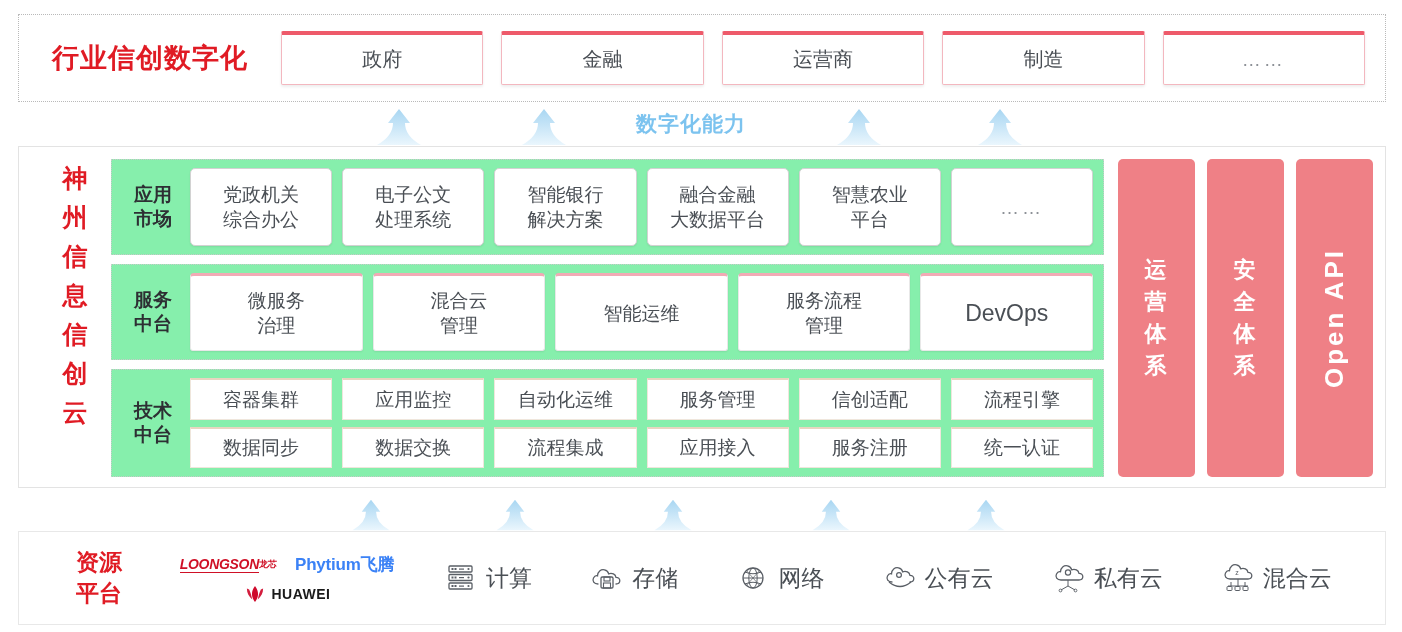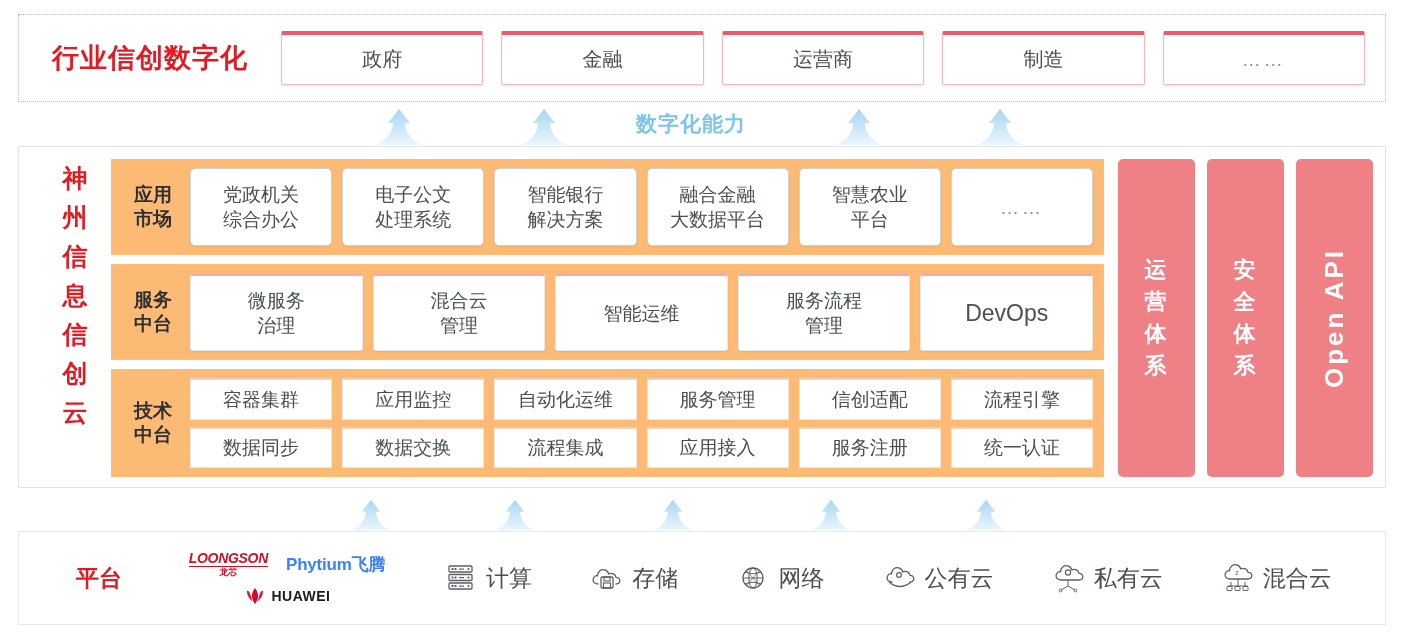--- a/index.html
+++ b/index.html
@@ -97,21 +97,21 @@
   }
   .rows-wrap {
     position: absolute;
     left: 0; top: 0;
     width: 993px; height: 318px;
     display: flex;
     flex-direction: column;
     gap: 9px;
   }
   .layer-row {
-    background: #fdba74;
+    background: #86efac;
     border: 1px dotted #c9c9c9;
     display: flex;
     align-items: center;
     padding: 8px 10px;
   }
   .layer-row.app { height: 96px; }
   .layer-row.svc { height: 96px; }
   .layer-row.tech { height: 108px; }
 
   .layer-label {
@@ -219,21 +219,21 @@
   }
   .vendor-logos {
     width: 256px;
     flex: none;
     display: flex;
     flex-direction: column;
     align-items: center;
     gap: 9px;
   }
   .vendor-row { display: flex; align-items: center; gap: 18px; }
-  .logo-loongson { display: flex; flex-direction: column; align-items: center; }
+  .logo-loongson { display: flex; flex-direction: row; align-items: center; }
   .logo-loongson .ls-en {
     font-size: 14px; font-weight: bold; font-style: italic;
     color: #cf1026; letter-spacing: -0.3px;
     border-bottom: 1.5px solid #cf1026; line-height: 15px;
   }
   .logo-loongson .ls-cn { font-size: 9px; color: #cf1026; font-weight: bold; line-height: 11px; }
   .logo-phytium { font-size: 17px; font-weight: bold; color: #3b82f6; letter-spacing: -0.2px; }
   .logo-huawei { display: flex; align-items: center; gap: 6px; }
   .logo-huawei .hw-mark { width: 22px; height: 18px; }
   .logo-huawei .hw-txt { font-size: 14px; font-weight: bold; color: #1a1a1a; letter-spacing: 0.5px; }
@@ -420,20 +420,21 @@
     </div>
     <div class="arrow" style="left:963px;height:32px">
       <svg viewBox="0 0 46 38" style="height:32px">
           <path d="M23 1 L34 15 H29 Q29 28 45 37 H1 Q17 28 17 15 H12 Z" fill="url(#ga1)"></path>
         </svg>
     </div>
   </div>
 
   <div class="resource-panel">
     <div class="resource-title">
+      <div>资源</div>
       <div>平台</div>
     </div>
 
     <div class="vendor-logos">
       <div class="vendor-row">
         <div class="logo-loongson">
           <div class="ls-en">LOONGSON</div>
           <div class="ls-cn">龙芯</div>
         </div>
         <div class="logo-phytium">Phytium飞腾</div>

